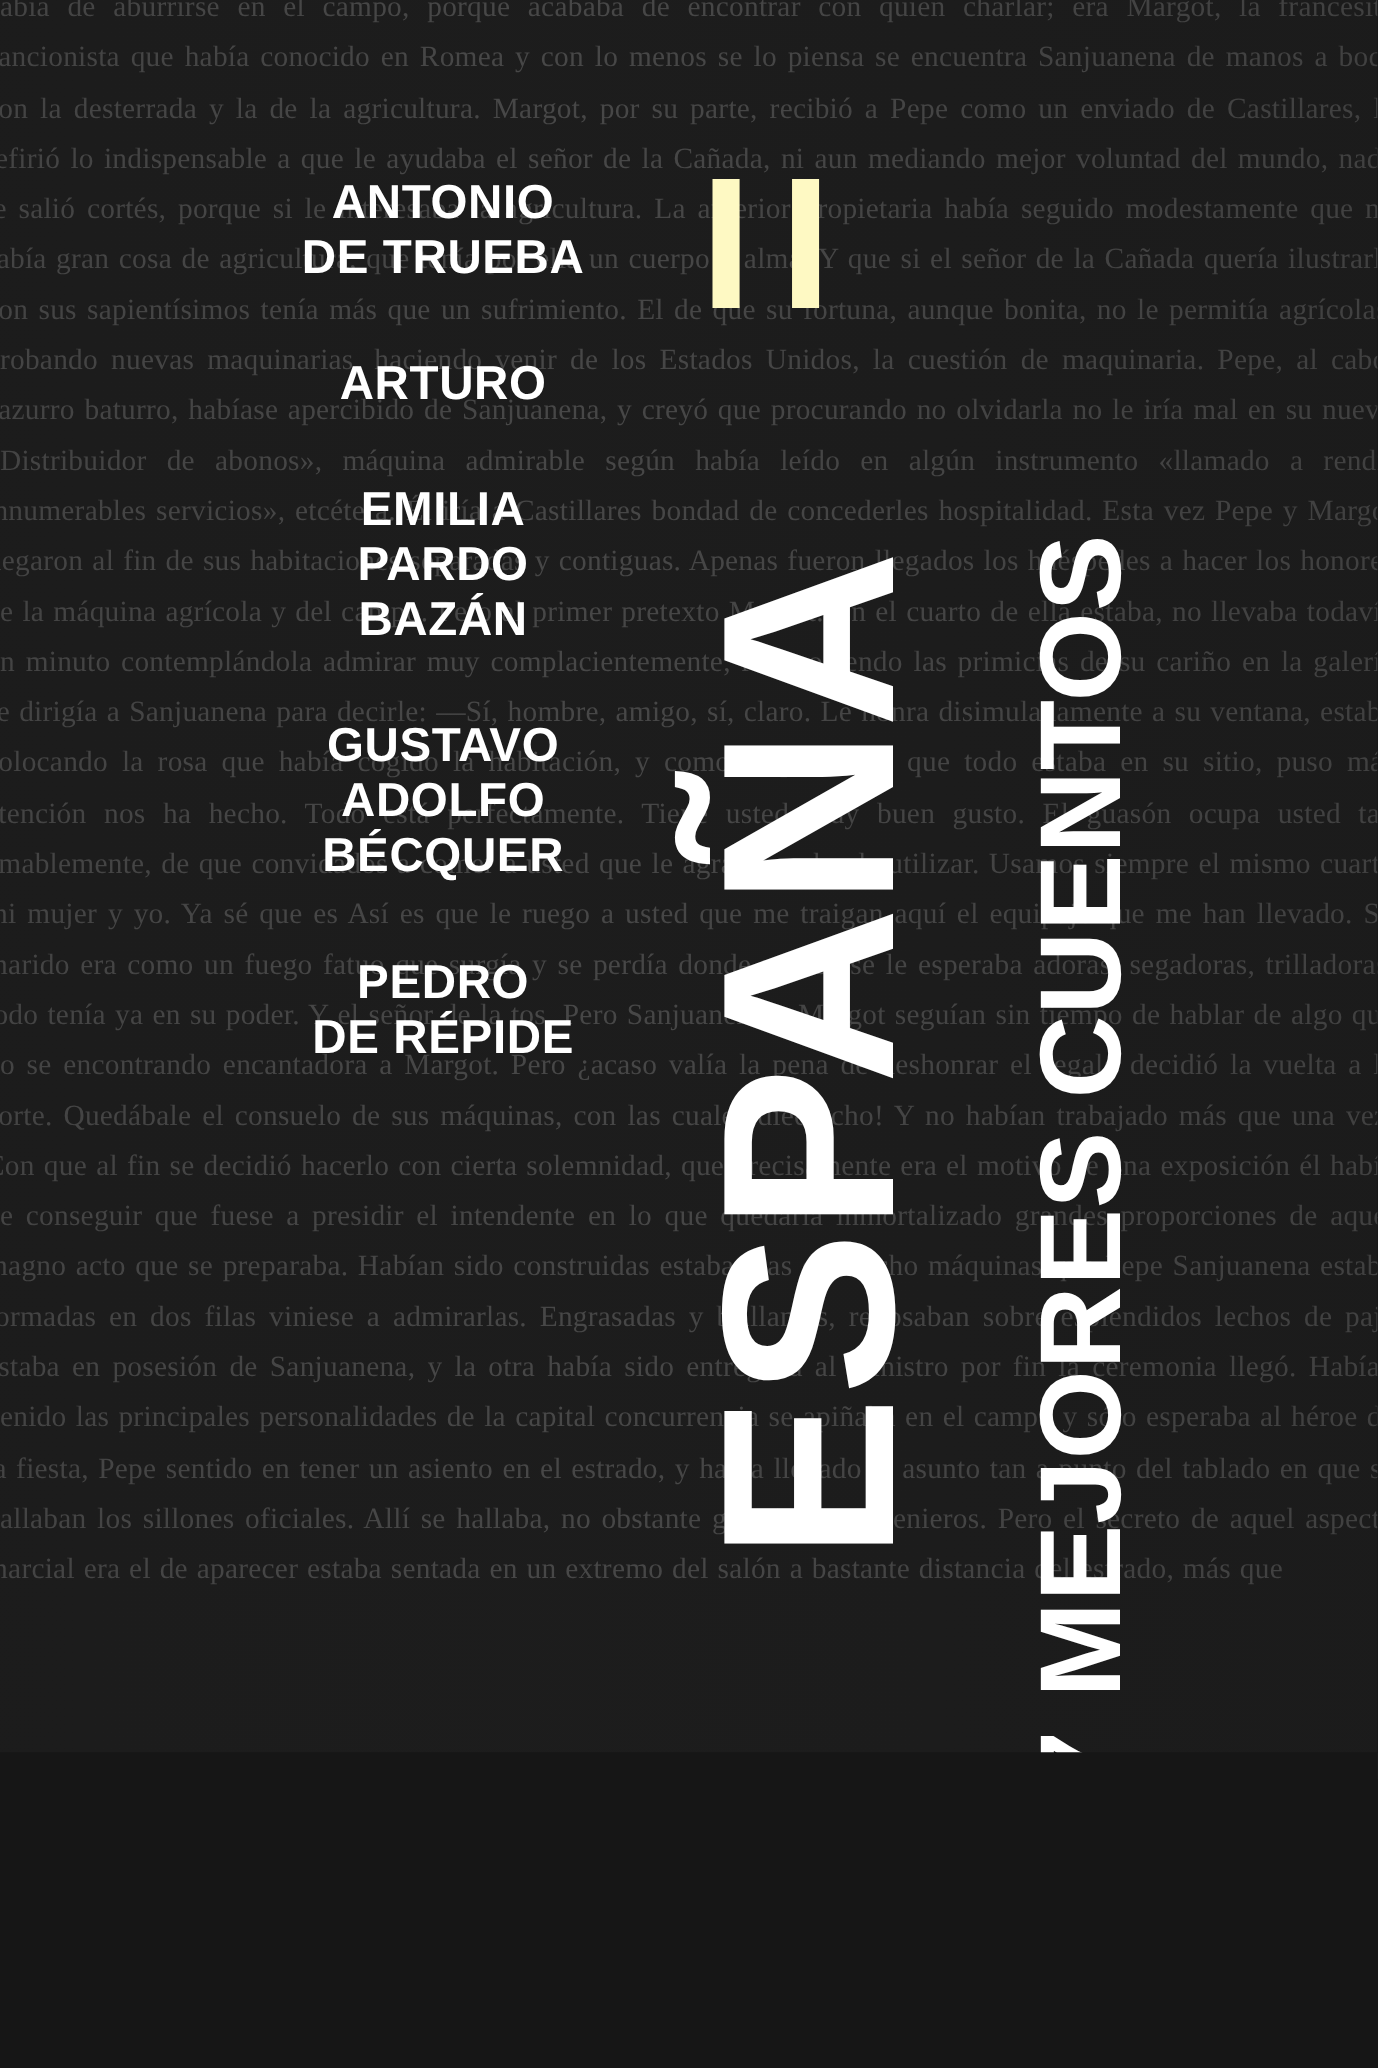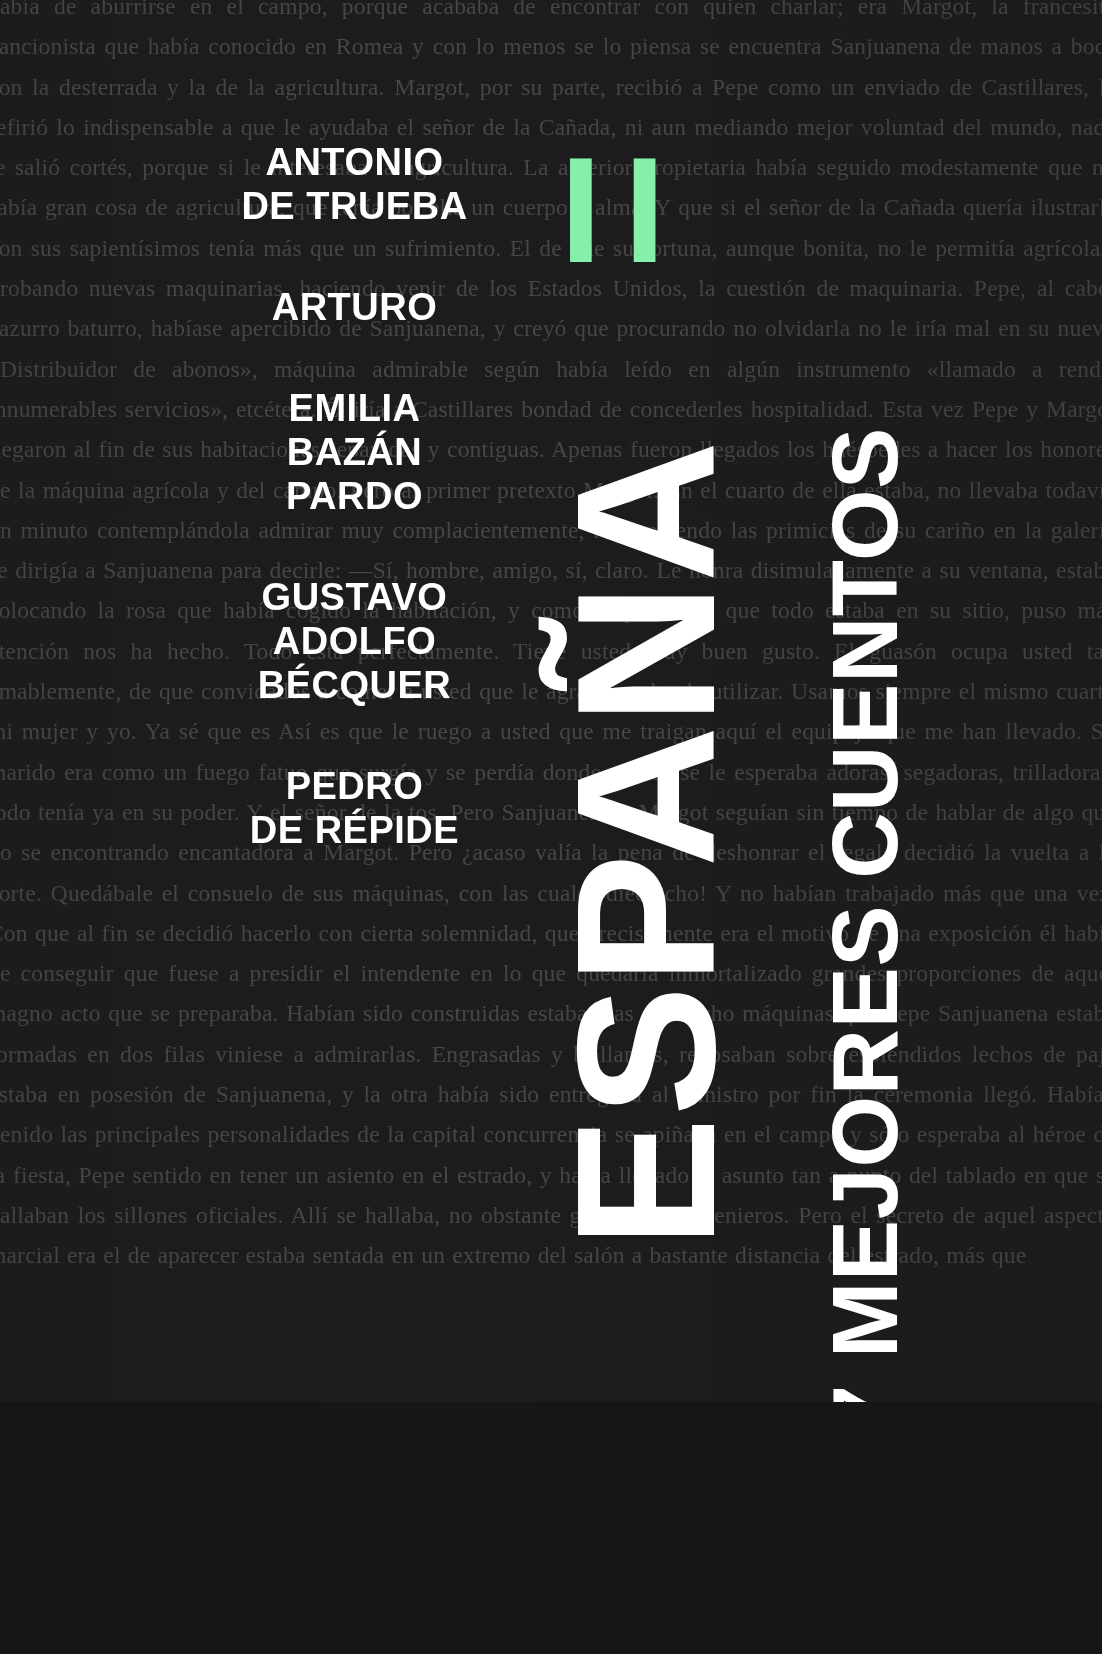--- a/index.html
+++ b/index.html
@@ -123,22 +123,22 @@
     font-weight: 700;
     letter-spacing: 0.5px;
     text-align: left;
     white-space: nowrap;
   }
 
   
   .volume {
     position: absolute;
     left: 560px;
-    top: 150px;
-    color: #86efac;
+    top: 134px;
+    color: #fef9c3;
     font-size: 150px;
     line-height: 120px;
     font-weight: 700;
     letter-spacing: 22px;
   }
 </style>
 </head>
 <body>
 
 <div id="cover">
@@ -152,22 +152,22 @@
   <div class="authors">
     <div class="author">
       <span class="line">ANTONIO</span>
       <span class="line">DE TRUEBA</span>
     </div>
     <div class="author">
       <span class="line">ARTURO</span>
     </div>
     <div class="author">
       <span class="line">EMILIA</span>
+      <span class="line">PARDO</span>
       <span class="line">BAZÁN</span>
-      <span class="line">PARDO</span>
     </div>
     <div class="author">
       <span class="line">GUSTAVO</span>
       <span class="line">ADOLFO</span>
       <span class="line">BÉCQUER</span>
     </div>
     <div class="author">
       <span class="line">PEDRO</span>
       <span class="line">DE RÉPIDE</span>
     </div>

